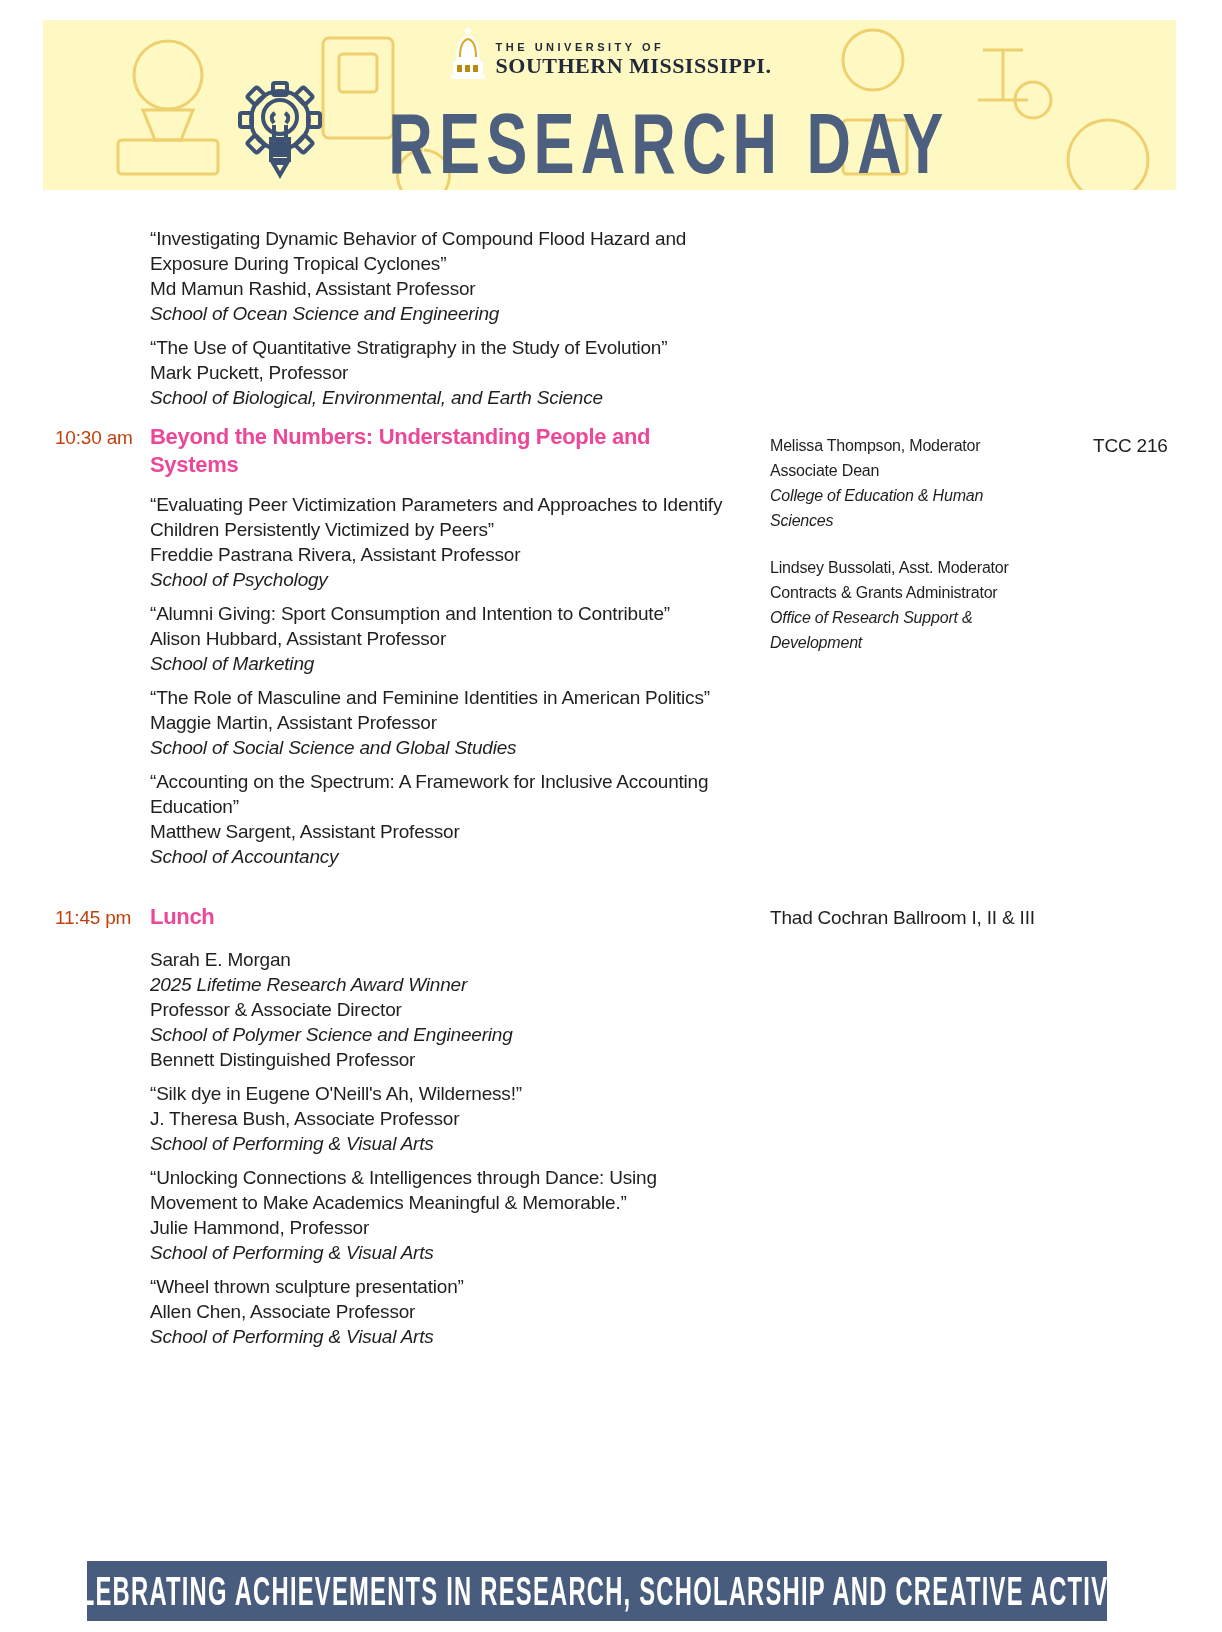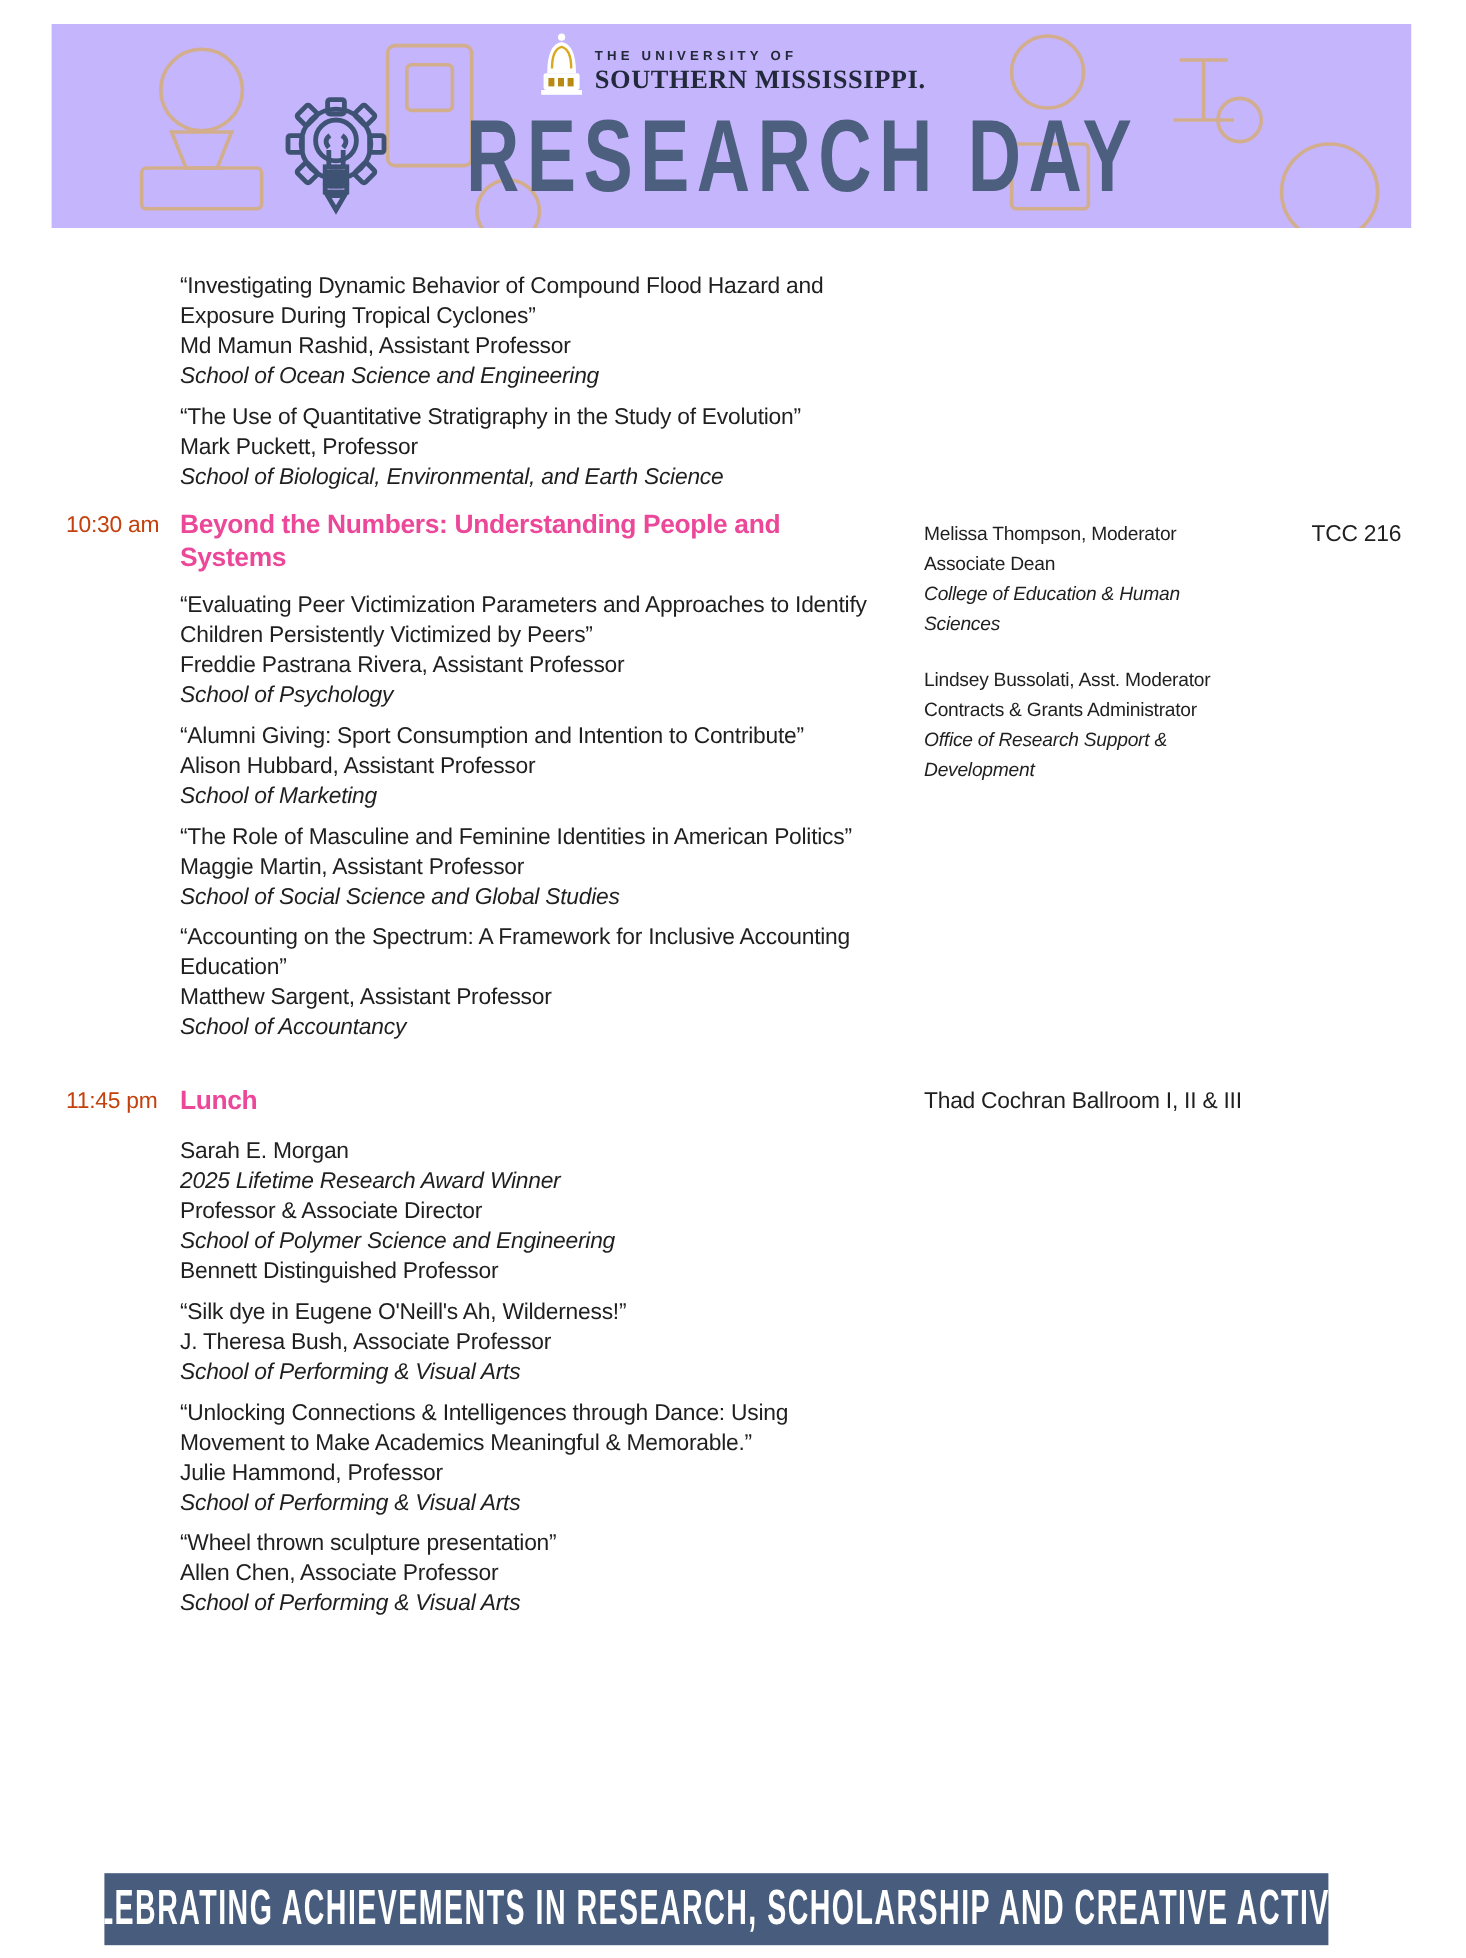--- a/index.html
+++ b/index.html
@@ -4,38 +4,38 @@
 <style>
   html,body{margin:0;padding:0;background:#ffffff;}
   .page{
     position:relative; width:1222px; height:1632px; background:#ffffff;
     font-family:"Liberation Sans", sans-serif; color:#1f1f1f; overflow:hidden;
     letter-spacing:-0.2px;
   }
   
   .banner{
     position:absolute; left:43px; top:20px; width:1133px; height:170px;
-    background:#c4b5fd; overflow:hidden;
+    background:#fef9c3; overflow:hidden;
   }
   .banner-doodles{position:absolute; inset:0; opacity:.5;}
   .logo-row{
     position:relative; display:flex; justify-content:center; align-items:flex-start;
     gap:8px; margin-top:7px;
   }
   .dome{width:40px; height:54px; flex:0 0 auto;}
   .logo-text{padding-top:14px; color:#22293a;}
   .logo-line1{
     font-size:11px; font-weight:700; letter-spacing:3.5px; line-height:13px;
   }
   .logo-line2{
     font-family:"Liberation Serif", serif; font-weight:700; font-size:22px;
     letter-spacing:0.5px; line-height:24px;
   }
   .title-row{
-    position:relative; display:flex; justify-content:center; align-items:center;
+    position:relative; display:flex; justify-content:center; align-items:flex-end;
     gap:22px; margin-top:0px;
   }
   .gearbulb{width:96px; height:100px; flex:0 0 auto; margin-top:-2px;}
   .event-title{
     display:inline-block; font-weight:700; font-size:70px; line-height:70px;
     letter-spacing:7px; color:#4D5F7E; transform:scale(0.88,1.22);
     transform-origin:center; white-space:nowrap;
   }
   
   .ml{white-space:pre-line;}

